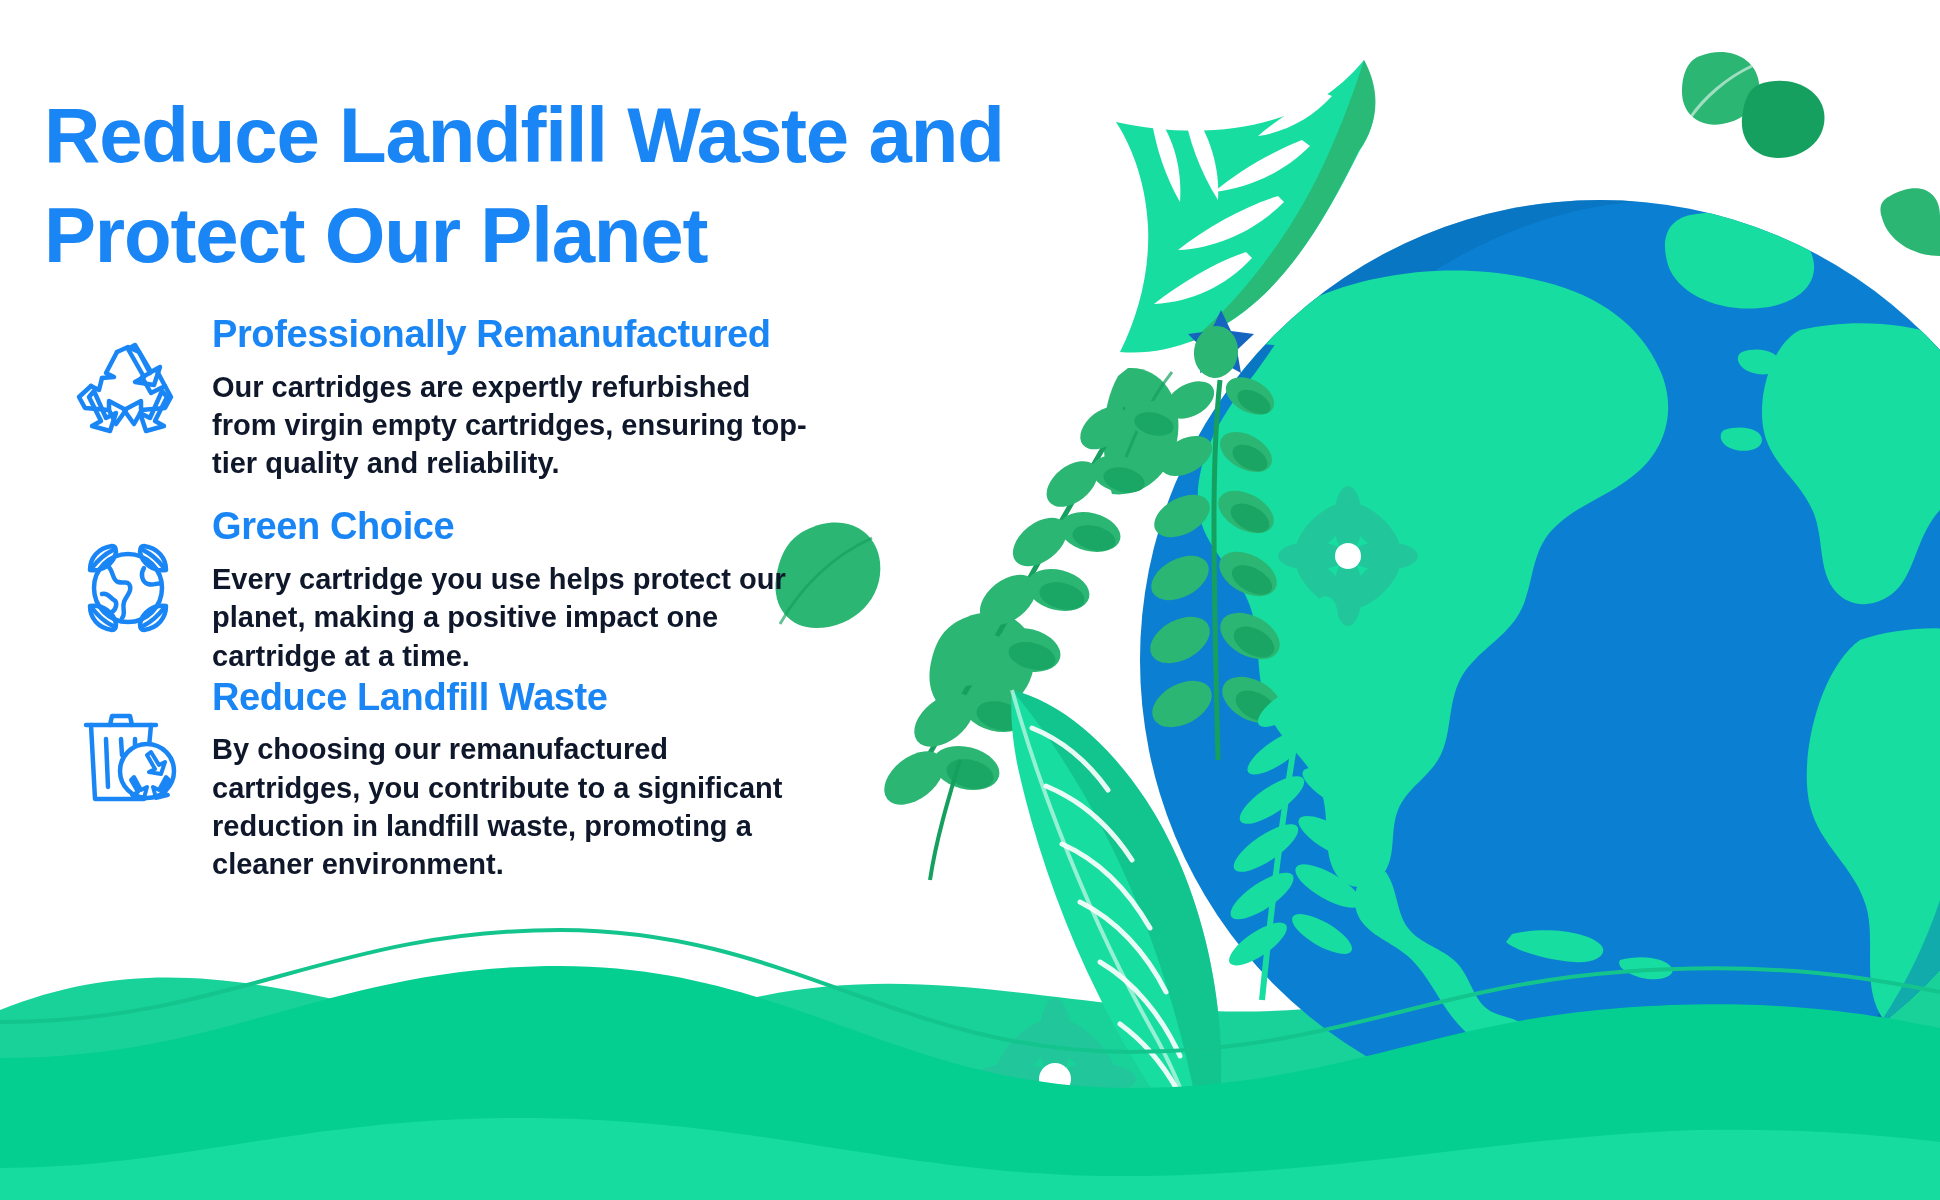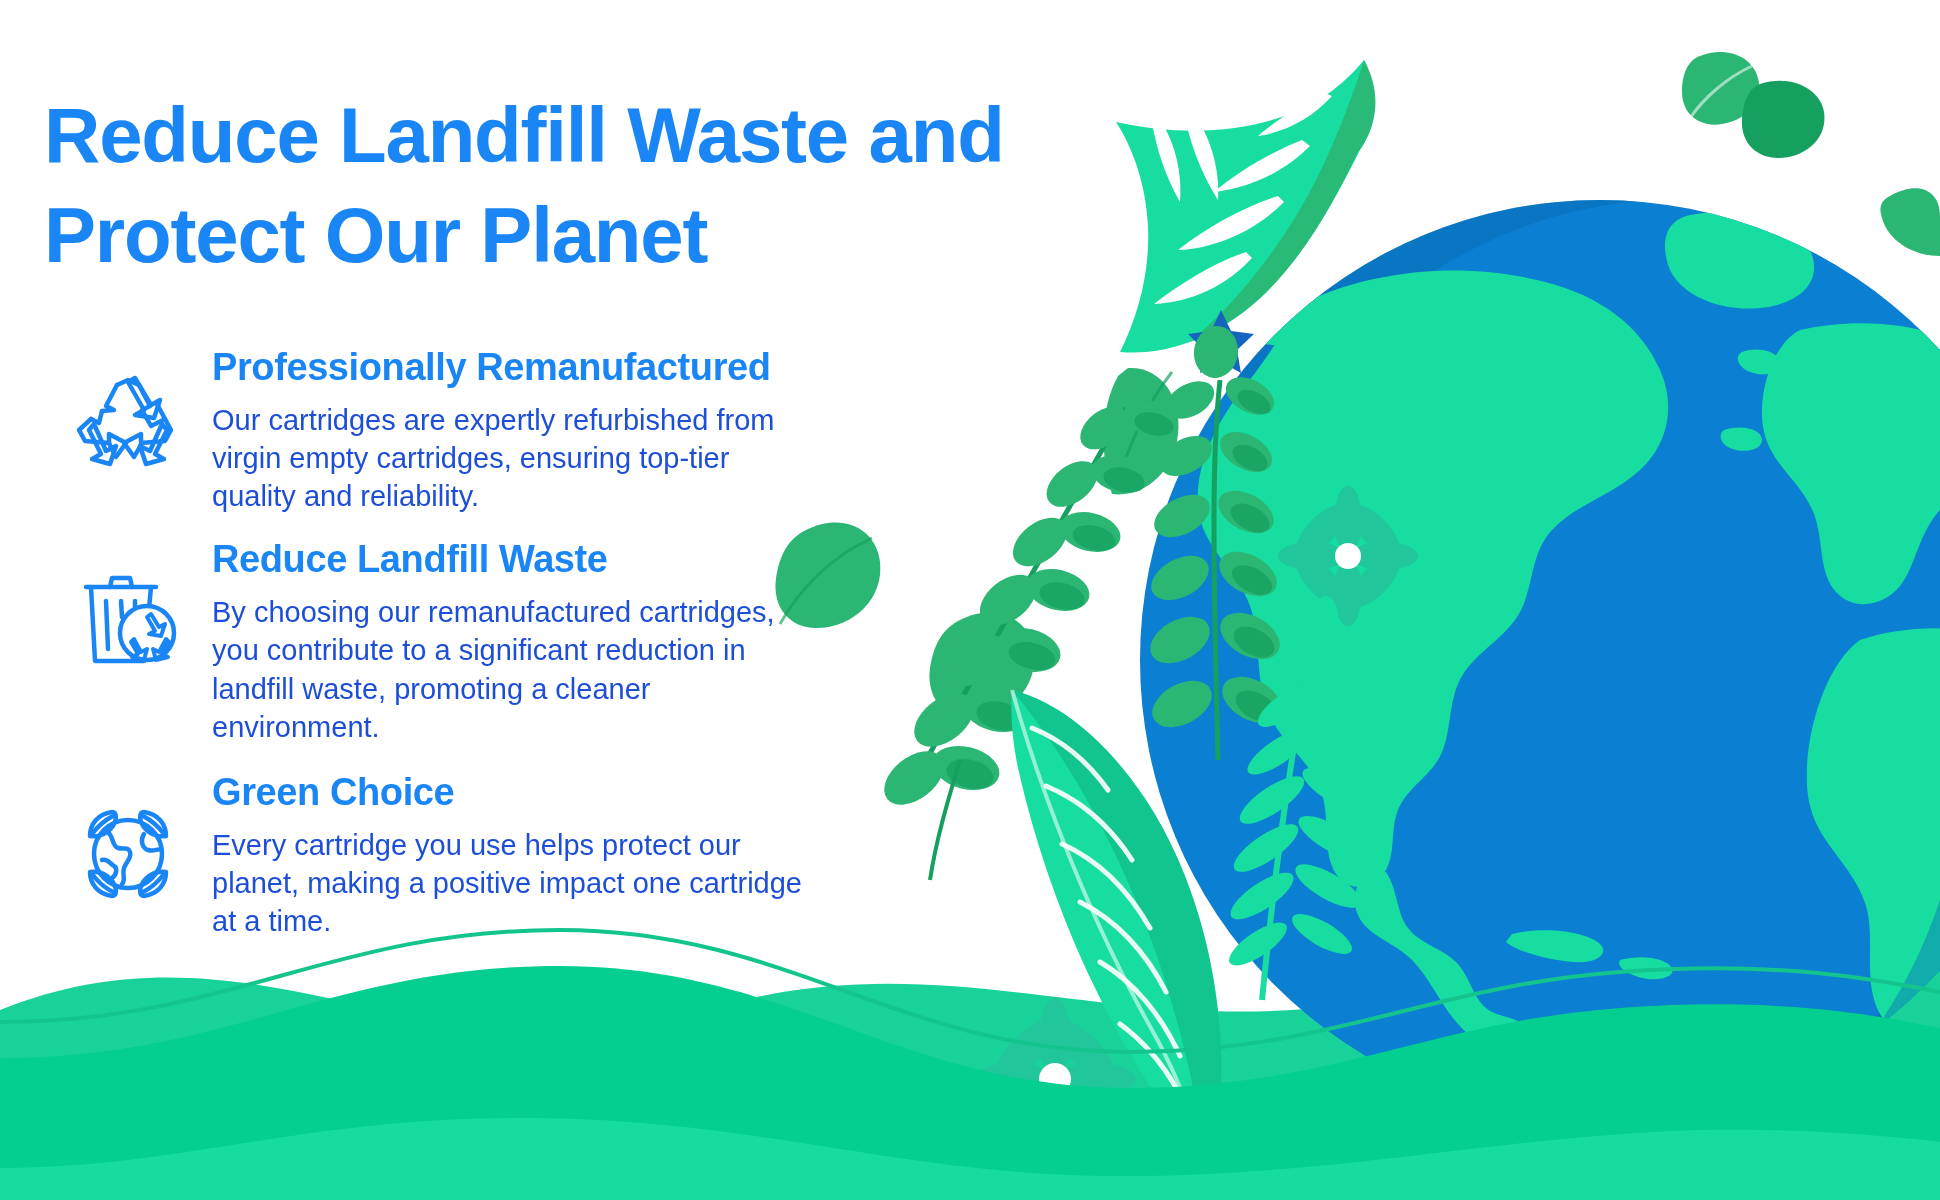--- a/index.html
+++ b/index.html
@@ -58,21 +58,20 @@
     color: #1A86F5;
     font-family: "Liberation Sans", sans-serif;
     white-space: pre-line;
   }
 
   #features {
     position: absolute;
     left: 44px;
     top: 312px;
     width: 1000px;
-    margin-top: 33px;
   }
 
   .feature-row {
     display: flex;
     align-items: flex-start;
     margin-bottom: 18px;
   }
 
   .feature-icon-wrap {
     width: 168px;
@@ -95,24 +94,25 @@
     color: #1A86F5;
     letter-spacing: -0.4px;
     line-height: 1.2;
     margin: 0 0 10px 0;
     font-family: "Liberation Sans", sans-serif;
   }
 
   .feature-desc {
     font-size: 29px;
     line-height: 1.32;
-    color: #1d4ed8;
+    color: #0f172a;
     margin: 0;
     font-family: "Liberation Sans", sans-serif;
     max-width: 600px;
+    font-weight: bold;
   }
 
   
   #feature-0 { margin-bottom: 22px; }
   #feature-1 { margin-bottom: 24px; }
   #feature-2 { margin-bottom: 0; }
 </style>
 </head>
 <body>
 
@@ -399,20 +399,51 @@
               <path d="M22 51 L34 78 L44 73 L38 91 L20 86 L29 81 L17 57 Z"></path>
             </g>
           </svg>
         </div>
         <div class="feature-text">
           <div class="feature-title">Professionally Remanufactured</div>
           <p class="feature-desc">Our cartridges are expertly refurbished from virgin empty cartridges, ensuring top-tier quality and reliability.</p>
         </div>
       </div>
 
+      <div class="feature-row" id="feature-2">
+        <div class="feature-icon-wrap">
+          <svg width="112" height="112" viewBox="0 0 112 112">
+            <g fill="none" stroke="#1A86F5" stroke-width="4.5" stroke-linejoin="round" stroke-linecap="round">
+
+              <circle cx="56" cy="56" r="34"></circle>
+
+              <path d="M36 34 C 42 40, 40 48, 46 50 C 52 52, 56 48, 58 54 C 60 60, 54 64, 52 70 C 50 76, 54 82, 50 86"></path>
+              <path d="M72 36 C 68 42, 70 50, 76 52 C 82 54, 86 50, 89 52"></path>
+              <path d="M30 62 C 36 60, 38 66, 42 68 C 46 70, 44 78, 40 80"></path>
+
+              <path d="M40 14 C 26 16, 18 26, 18 38 C 30 40, 42 32, 44 20 C 44 16, 43 14, 40 14 Z"></path>
+              <path d="M20 36 C 26 28, 33 22, 41 18"></path>
+
+              <path d="M72 14 C 86 16, 94 26, 94 38 C 82 40, 70 32, 68 20 C 68 16, 69 14, 72 14 Z"></path>
+              <path d="M92 36 C 86 28, 79 22, 71 18"></path>
+
+              <path d="M40 98 C 26 96, 18 86, 18 74 C 30 72, 42 80, 44 92 C 44 96, 43 98, 40 98 Z"></path>
+              <path d="M20 76 C 26 84, 33 90, 41 94"></path>
+
+              <path d="M72 98 C 86 96, 94 86, 94 74 C 82 72, 70 80, 68 92 C 68 96, 69 98, 72 98 Z"></path>
+              <path d="M92 76 C 86 84, 79 90, 71 94"></path>
+            </g>
+          </svg>
+        </div>
+        <div class="feature-text">
+          <div class="feature-title">Green Choice</div>
+          <p class="feature-desc">Every cartridge you use helps protect our planet, making a positive impact one cartridge at a time.</p>
+        </div>
+      </div>
+
       <div class="feature-row" id="feature-1">
         <div class="feature-icon-wrap">
           <svg width="112" height="112" viewBox="0 0 112 112">
             <g fill="none" stroke="#1A86F5" stroke-width="4.5" stroke-linejoin="round" stroke-linecap="round">
 
               <path d="M14 22 L84 22"></path>
               <path d="M38 22 L40 13 L58 13 L60 22"></path>
 
               <path d="M19 22 L23 96 L72 96"></path>
               <path d="M79 22 L77 44"></path>
@@ -430,51 +461,20 @@
               <path d="M62 74 L69 87 L75 84 L72 95 L60 92 L66 89 L59 77 Z"></path>
             </g>
           </svg>
         </div>
         <div class="feature-text">
           <div class="feature-title">Reduce Landfill Waste</div>
           <p class="feature-desc">By choosing our remanufactured cartridges, you contribute to a significant reduction in landfill waste, promoting a cleaner environment.</p>
         </div>
       </div>
 
-      <div class="feature-row" id="feature-2">
-        <div class="feature-icon-wrap">
-          <svg width="112" height="112" viewBox="0 0 112 112">
-            <g fill="none" stroke="#1A86F5" stroke-width="4.5" stroke-linejoin="round" stroke-linecap="round">
-
-              <circle cx="56" cy="56" r="34"></circle>
-
-              <path d="M36 34 C 42 40, 40 48, 46 50 C 52 52, 56 48, 58 54 C 60 60, 54 64, 52 70 C 50 76, 54 82, 50 86"></path>
-              <path d="M72 36 C 68 42, 70 50, 76 52 C 82 54, 86 50, 89 52"></path>
-              <path d="M30 62 C 36 60, 38 66, 42 68 C 46 70, 44 78, 40 80"></path>
-
-              <path d="M40 14 C 26 16, 18 26, 18 38 C 30 40, 42 32, 44 20 C 44 16, 43 14, 40 14 Z"></path>
-              <path d="M20 36 C 26 28, 33 22, 41 18"></path>
-
-              <path d="M72 14 C 86 16, 94 26, 94 38 C 82 40, 70 32, 68 20 C 68 16, 69 14, 72 14 Z"></path>
-              <path d="M92 36 C 86 28, 79 22, 71 18"></path>
-
-              <path d="M40 98 C 26 96, 18 86, 18 74 C 30 72, 42 80, 44 92 C 44 96, 43 98, 40 98 Z"></path>
-              <path d="M20 76 C 26 84, 33 90, 41 94"></path>
-
-              <path d="M72 98 C 86 96, 94 86, 94 74 C 82 72, 70 80, 68 92 C 68 96, 69 98, 72 98 Z"></path>
-              <path d="M92 76 C 86 84, 79 90, 71 94"></path>
-            </g>
-          </svg>
-        </div>
-        <div class="feature-text">
-          <div class="feature-title">Green Choice</div>
-          <p class="feature-desc">Every cartridge you use helps protect our planet, making a positive impact one cartridge at a time.</p>
-        </div>
-      </div>
-
     </div>
   </div>
 
   <svg id="art-front-waves" class="art-layer" viewBox="0 0 1940 1200" preserveAspectRatio="none">
 
     <path d="M0 1022 C 230 1022, 330 930, 560 930 C 790 930, 900 1052, 1130 1052 C 1330 1052, 1430 986, 1620 972 C 1780 960, 1880 980, 1940 992" fill="none" stroke="#14C48D" stroke-width="4"></path>
 
     <path d="M0 1058 C 230 1058, 330 966, 560 966 C 790 966, 900 1088, 1130 1088 C 1330 1088, 1430 1022, 1620 1008 C 1780 996, 1880 1016, 1940 1028 L1940 1200 L0 1200 Z" fill="#05CE91"></path>
 
     <path d="M0 1168 C 180 1168, 300 1118, 520 1118 C 760 1118, 900 1176, 1120 1176 C 1340 1176, 1500 1136, 1700 1130 C 1800 1128, 1890 1136, 1940 1142 L1940 1200 L0 1200 Z" fill="#17DDA0" opacity="0.95"></path>

